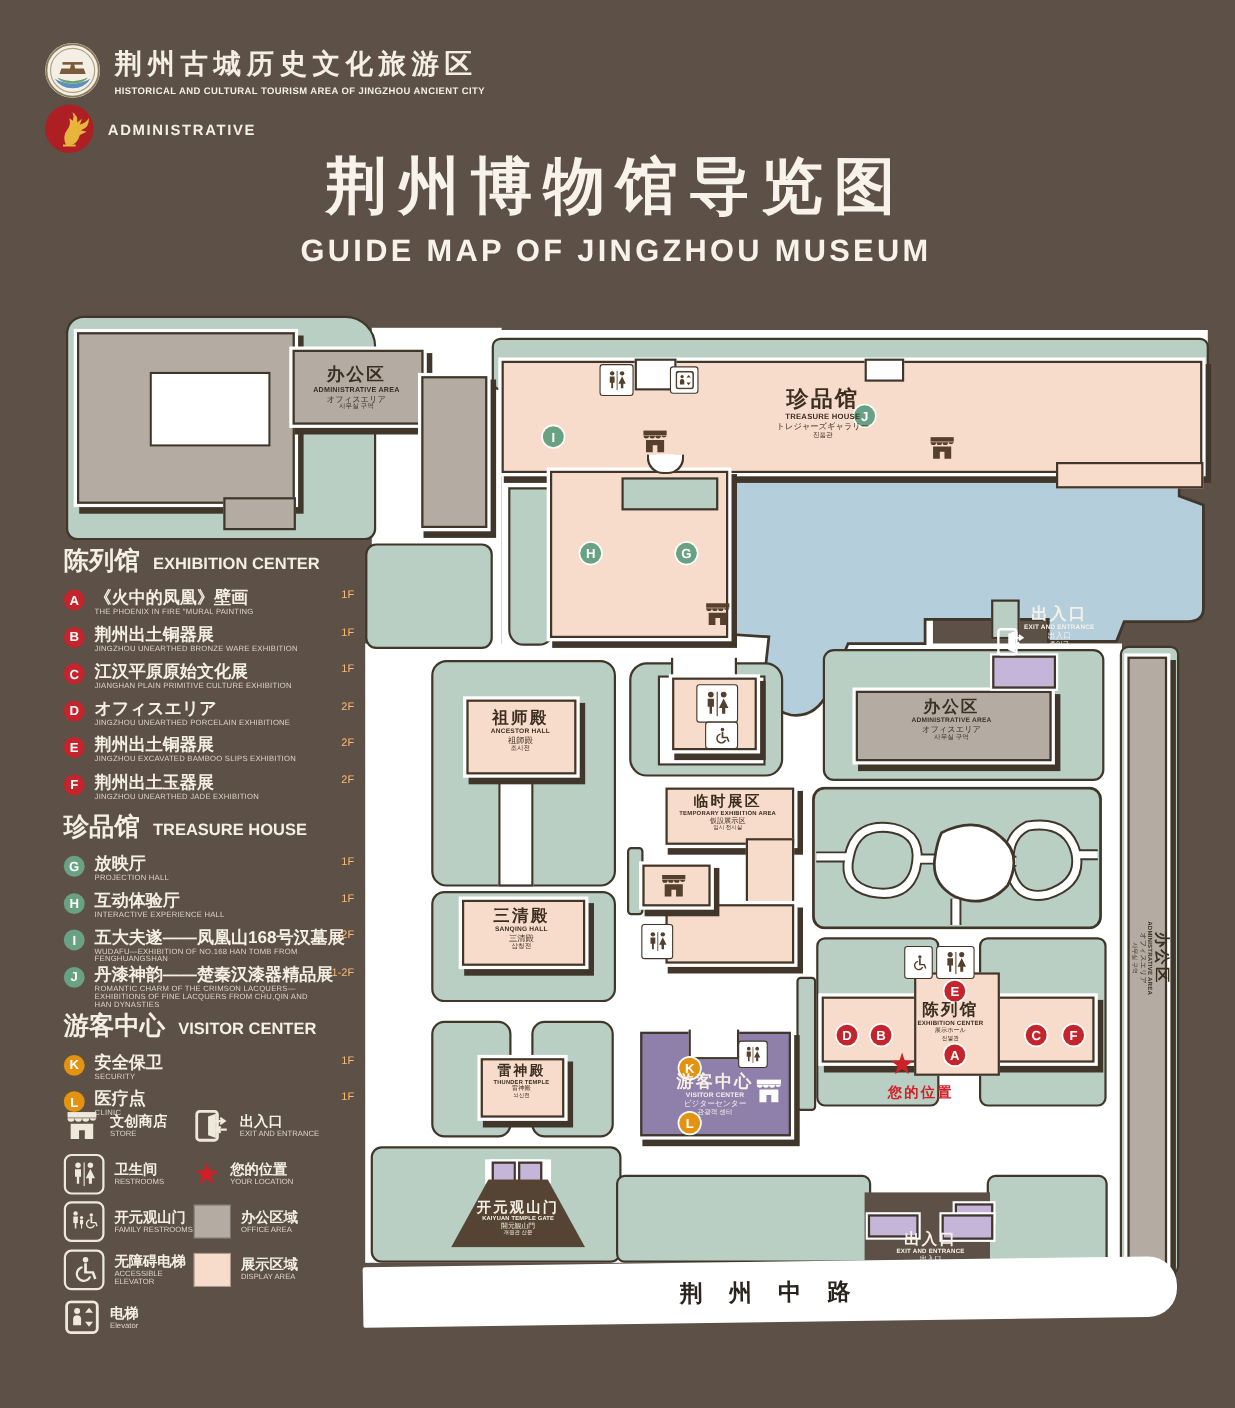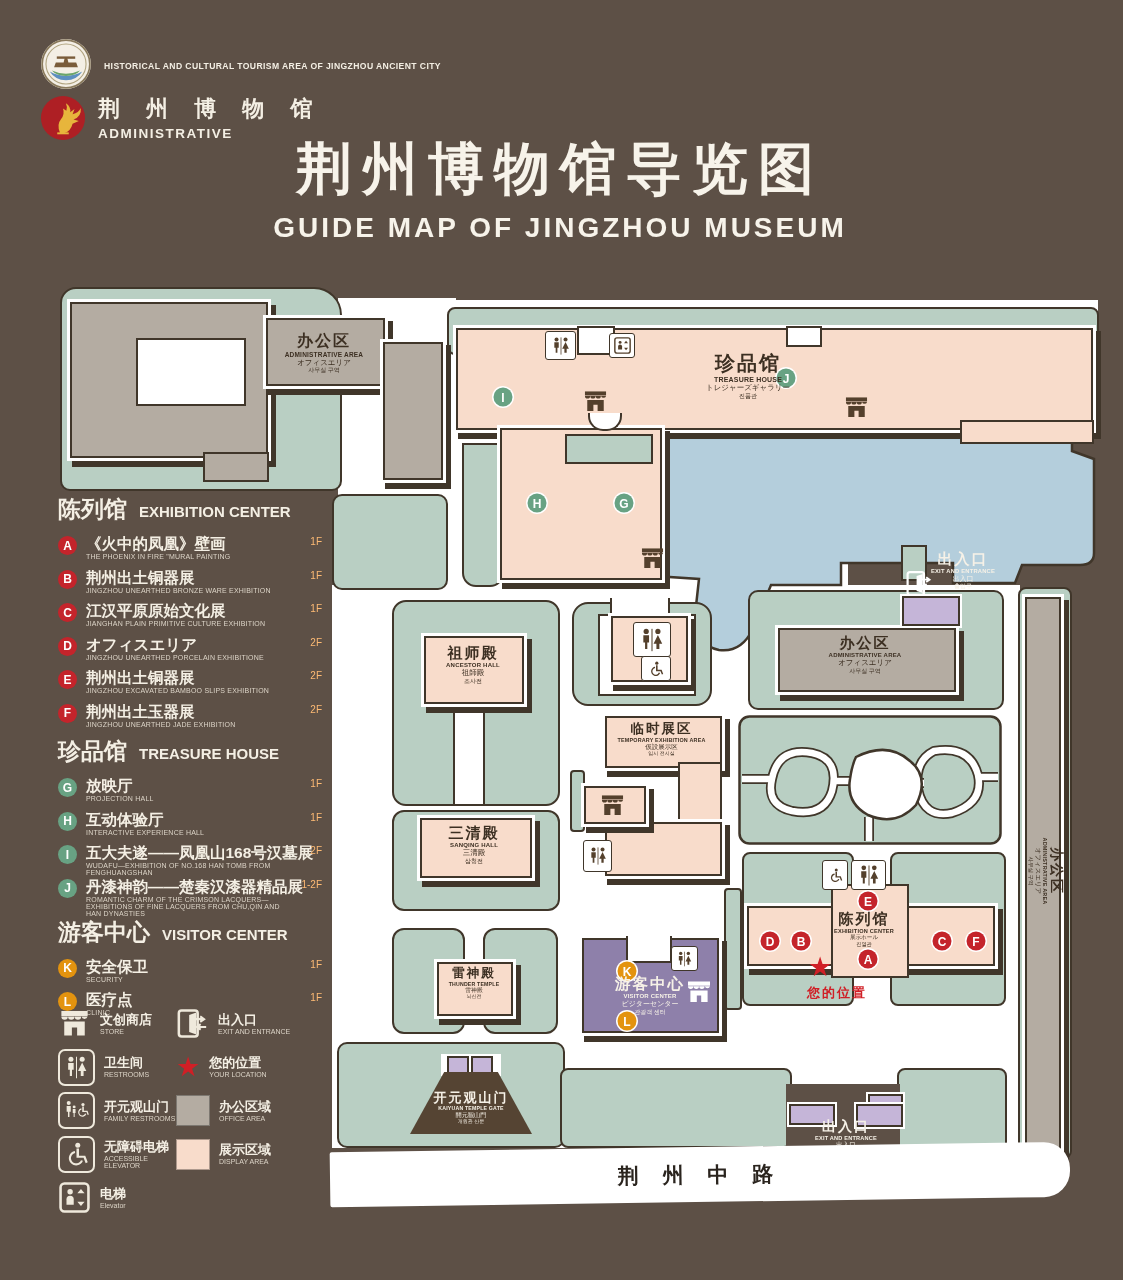--- a/index.html
+++ b/index.html
@@ -76,34 +76,34 @@
       <circle cx="24" cy="24" r="23" fill="#f4efe5"></circle>
       <circle cx="24" cy="24" r="22" fill="none" stroke="#8a7a5c" stroke-width="1.6"></circle>
       <circle cx="24" cy="24" r="18.5" fill="none" stroke="#b0a37f" stroke-width="1"></circle>
       <path d="M13 27h22l-1.6-4.5h-7.2l-1-4h-2.4l-1 4h-7.2z" fill="#7a5c3a"></path>
       <rect x="15.5" y="17" width="17" height="2.2" fill="#7a5c3a"></rect>
       <path d="M9 31q15 8 30 0-5 8-15 8T9 31z" fill="#5d8fc0"></path>
       <path d="M11 30q13 6 26 0-4 5-13 5t-13-5z" fill="#6aa46a"></path>
     </svg>
   </span>
   <span>
+    <div class="logo-zh">荆州古城历史文化旅游区</div>
     <div class="logo-en">HISTORICAL AND CULTURAL TOURISM AREA OF JINGZHOU ANCIENT CITY</div>
   </span>
 </div>
 
 <div class="abs logo-row" style="left:40px;top:94px">
   <span>
     <svg width="46" height="46" viewBox="0 0 48 48">
       <circle cx="24" cy="24" r="23" fill="#ae1f24"></circle>
       <path d="M21 40q-4-9 1-15 4-5 2-11l3.5 2.5q1.5-4-.5-8 5.5 3.5 4.5 9.5l4.5-3.5-2 5.5q6.5-1.5 8.5-6.5 1 9-7.5 12l5.5 1.5-6.5 3q-2 8-9 10z" fill="#e7b53c"></path>
       <path d="M18 40h12" stroke="#e7b53c" stroke-width="2"></path>
     </svg>
   </span>
   <span>
-    <div class="logo2-zh">荆 州 博 物 馆</div>
     <div class="logo2-en">ADMINISTRATIVE</div>
   </span>
 </div>
 
 <div class="abs title-zh" style="left:160px;top:132px;width:800px">荆州博物馆导览图</div>
 <div class="abs title-en" style="left:160px;top:212px;width:800px">GUIDE MAP OF JINGZHOU MUSEUM</div>
 
 <div id="legend-sections">
     <div>
       <div class="lg-header">

